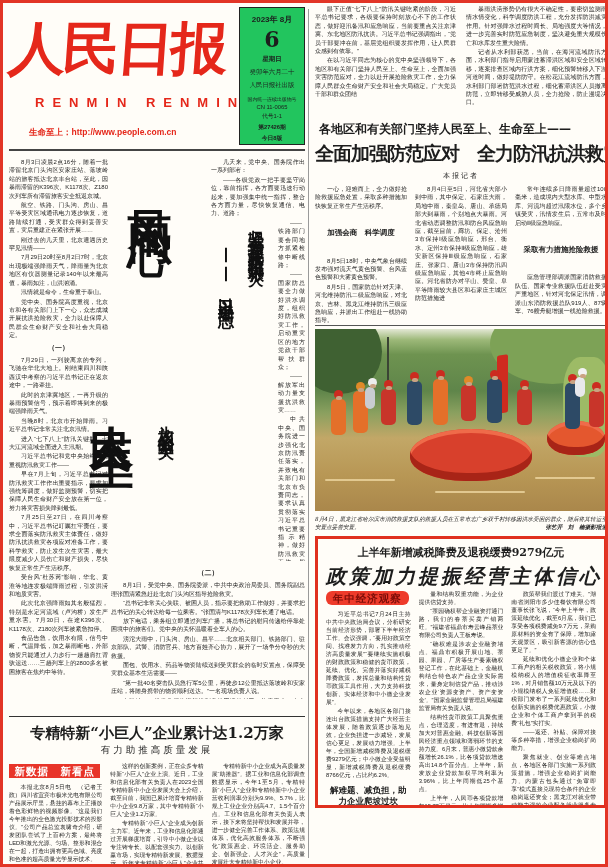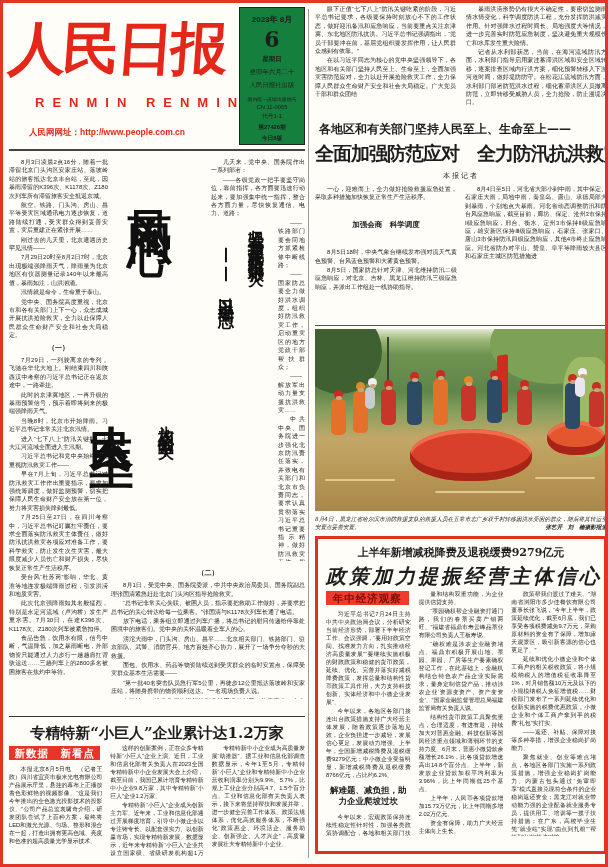--- a/index.html
+++ b/index.html
@@ -17,21 +17,21 @@
   .left-half{position:absolute;left:6px;top:4px;width:296px;height:857px;}
   .right-half{position:absolute;left:312px;top:2px;width:292px;height:861px;}
   .vdivider{position:absolute;left:305px;top:6px;bottom:6px;width:1px;background:#9a9a9a;}
   
   .masthead{position:relative;height:142px;border-bottom:2px solid #444;}
   .logo{position:absolute;left:0;top:6px;width:232px;font-family:"DejaVu Serif","Liberation Serif",serif;
         font-size:57px;font-weight:900;color:#e5271a;letter-spacing:-3px;transform:skewX(-4deg);line-height:70px;}
   .pinyin{position:absolute;left:26px;top:88px;color:#e5271a;font-weight:bold;font-size:13px;letter-spacing:8px;}
   .site{position:absolute;left:20px;top:120px;color:#e5271a;font-weight:bold;font-size:8.5px;}
   .datebox{position:absolute;right:0;top:0;width:64px;height:136px;border:1.5px solid #222;
-           text-align:center;background:#15803d;}
+           text-align:center;background:#22c55e;}
   .db-ym{font-size:8px;font-weight:bold;margin-top:6px;}
   .db-day{font-size:22px;font-weight:bold;font-family:"DejaVu Serif","Liberation Serif",serif;line-height:24px;margin-top:2px;}
   .db-row{font-size:6.4px;margin-top:4px;}
   .db-tiny{font-size:4.9px;margin-top:6px;}
   .db-sm{font-size:5.8px;margin-top:2px;}
   .db-b{font-weight:bold;}
   
   .lead{position:relative;height:552px;overflow:hidden;}
   .colA{position:absolute;left:0;top:7px;width:99px;height:540px;overflow:hidden;}
   .topC{position:absolute;left:202px;top:7px;width:94px;height:58px;overflow:hidden;}
@@ -71,42 +71,42 @@
   .fig{position:absolute;width:15px;height:36px;border-radius:5px;background:var(--suit);}
   .fig::before{content:'';position:absolute;top:-9px;left:3px;width:9px;height:9px;border-radius:50%;background:var(--helm);}
   .fig::after{content:'';position:absolute;top:-3px;left:5px;width:6px;height:4px;border-radius:40%;background:#caa383;}
   .raft{position:absolute;background:#d8402c;border-radius:50% 50% 46% 46%;
         box-shadow:inset 0 -8px 0 #a82417, inset 0 4px 0 #ef6b4a;}
   .streak{position:absolute;height:2px;border-radius:2px;background:rgba(238,214,160,.8);}
   .caption{font-family:"DejaVu Serif","Liberation Serif",serif;font-style:italic;font-size:5.6px;
            line-height:8px;text-align:justify;margin:4px 0 3px;height:18px;overflow:hidden;}
   .credit{float:right;font-weight:bold;}
   
-  .redbox{border:3px solid #e0301f;margin-top:3px;padding:4px 8px 4px;height:318px;box-sizing:border-box;overflow:hidden;}
+  .redbox{border:3px solid #e0301f;margin-top:3px;padding:4px 8px 4px;height:272px;box-sizing:border-box;overflow:hidden;}
   .tax-kicker{font-family:"DejaVu Serif","Liberation Serif",serif;font-weight:bold;font-size:11px;text-align:center;margin:2px 0 3px;}
   .tax-head{font-family:"DejaVu Serif","Liberation Serif",serif;font-weight:900;font-size:20px;
             letter-spacing:3px;text-align:center;white-space:nowrap;margin:0;font-style:italic;}
   .tax-byline{font-family:"DejaVu Serif","Liberation Serif",serif;font-size:6.5px;text-align:center;letter-spacing:1px;margin:4px 0 5px;}
   .tax-cols{display:flex;gap:8px;height:246px;overflow:hidden;}
   .tax-cols>div{flex:1;overflow:hidden;}
   .eco-label{display:block;background:#ee3b2b;color:#7d0d08;font-weight:900;font-size:10.5px;
-             text-align:center;padding:3px 2px;margin:1px 2px 5px 0;letter-spacing:1px;}
+             text-align:center;padding:3px 2px;margin:1px 2px 5px 0;letter-spacing:1px;border-radius:6px;}
   .tax-sub{font-family:"Liberation Sans",sans-serif;font-weight:900;font-size:8.5px;line-height:11px;text-align:center;margin:6px 2px;}
 </style>
 </head>
 <body>
 
 <div class="page">
 
   <div class="left-half">
 
     <header class="masthead">
       <div class="logo">人民日报</div>
       <div class="pinyin">RENMIN RENMIN</div>
-      <div class="site">人民网网址：http://www.people.com.cn</div>
+      <div class="site">生命至上：http://www.people.com.cn</div>
       <div class="datebox">
         <div class="db-ym">2023年 8月</div>
         <div class="db-day">6</div>
         <div class="db-row db-b">星期日</div>
         <div class="db-row">癸卯年六月二十</div>
         <div class="db-row">人民日报社出版</div>
         <div class="db-tiny">国内统一连续出版物号</div>
         <div class="db-sm">CN 11-0065</div>
         <div class="db-sm">代号1-1</div>
         <div class="db-sm db-b">第27426期</div>
@@ -165,20 +165,21 @@
             <p class="p">面包、饮用水、药品等物资陆续送到受灾群众的临时安置点，保障受灾群众基本生活需要——</p>
             <p class="p">“第一批40名突击队员急行军5公里，再徒步12公里抵达落坡岭和安家庄站，将随身携带的物资顺利送达。”一名现场负责人说。</p>
             <p class="p">在陆地，一批批救援物资运送到身处困境的村民、旅客手中；在空中，一架架载有食品、面包、毛毯等应急物资的运输直升机克服不利气象，将应急物资空投到受困群众手中。</p>
           </div>
 
       </div>
     </section>
 
     <section class="sme">
       <h2 class="sme-h">专精特新“小巨人”企业累计达1.2万家</h2>
+      <div class="sme-sub">有力助推高质量发展</div>
       <div class="sme-cols t58">
         <div>
           <span class="redlabel">新数据　新看点</span>
           <div class="tp">
               <p class="p">本报北京8月5日电　（记者王政）四川省宜宾市极米光电有限公司产品展示厅里，悬挂的幕布上正播放着色彩鲜艳的视频影像。“这是我们今年推出的全色激光投影技术的投影仪。”公司产品总监袁啸奇介绍，研发团队尝试了上百种方案，最终将LED和激光光源、匀场、整形和混合在一起，打造出拥有更高色域、亮度和色准的超高质量光学显示技术。</p>
             </div>
         </div>
         <div class="tp">
             <p class="p">这样的创新案例，正在众多专精特新“小巨人”企业上演。近日，工业和信息化部有关负责人在2023全国专精特新中小企业发展大会上介绍，截至目前，我国已累计培育专精特新中小企业9.8万家，其中专精特新“小巨人”企业1.2万家。</p>
             <p class="p">专精特新“小巨人”企业成为创新主力军。近年来，工业和信息化部通过开展梯度培育，引导中小微企业以专注铸专长、以配套强实力、以创新赢市场，实现专精特新发展。数据显示，近年来专精特新“小巨人”企业共设立国家级、省级研发机构超1万家，累计获得授权发明专利数超20万项。</p>
@@ -218,20 +219,29 @@
           </div>
         <div class="subhead">加强会商　科学调度</div>
         <div class="tp">
             <p class="p">8月5日18时，中央气象台继续发布强对流天气黄色预警、台风蓝色预警和大雾黄色预警。</p>
             <p class="p">8月5日，国家防总针对天津、河北维持防汛二级应急响应，对北京、吉林、黑龙江维持防汛三级应急响应，并派出工作组赴一线协助指导。</p>
           </div>
       </div>
       <div class="tp">
           <p class="p">8月4日至5日，河北省大部小到中雨，其中保定、石家庄大雨，局地中雨，秦皇岛、唐山、承德局部大到暴雨，个别地点大暴雨。河北省动态调整防汛和防台风应急响应，截至目前，廊坊、保定、沧州3市保持Ⅰ级应急响应，邢台、衡水、定州3市保持Ⅱ级应急响应，雄安新区保持Ⅲ级应急响应，石家庄、张家口、唐山3市保持防汛四级应急响应，其他4市终止应急响应。河北省防办对平山、赞皇、阜平等降雨较大县区和石家庄主城区防范措施进</p>
         </div>
+      <div>
+        <div class="tp">
+            <p class="p">常年连续多日降雨量超过100毫米，造成境内大型水库、中型水库、河流均超过汛限水位，多个乡镇受灾，汛情发生后，五常市及时启动Ⅱ级应急响应。</p>
+          </div>
+        <div class="subhead">采取有力措施抢险救援</div>
+        <div class="tp">
+            <p class="p">应急管理部调派国家消防救援队伍、国家专业救援队伍赶赴受灾严重地区，针对河北保定汛情，调派山东消防救援总队919人、87辆车、76艘舟艇增援一线抢险救援。</p>
+          </div>
+      </div>
     </div>
 
     <div class="photo-wrap">
       <div class="photo">
         <div class="blob" style="left:-18px;top:-20px;width:85px;height:85px;background:#3f6132;"></div>
         <div class="blob" style="left:175px;top:-25px;width:125px;height:80px;background:#7da256;"></div>
         <div class="blob" style="left:248px;top:28px;width:48px;height:100px;background:#9dbb66;border-radius:35%;"></div>
         <div style="position:absolute;left:72px;top:8px;width:2px;height:55px;background:#3b4434;"></div>
         <div class="raft" style="left:95px;top:100px;width:122px;height:52px;"></div>
         <div class="raft" style="left:232px;top:92px;width:58px;height:34px;background:#e4572e;"></div>

